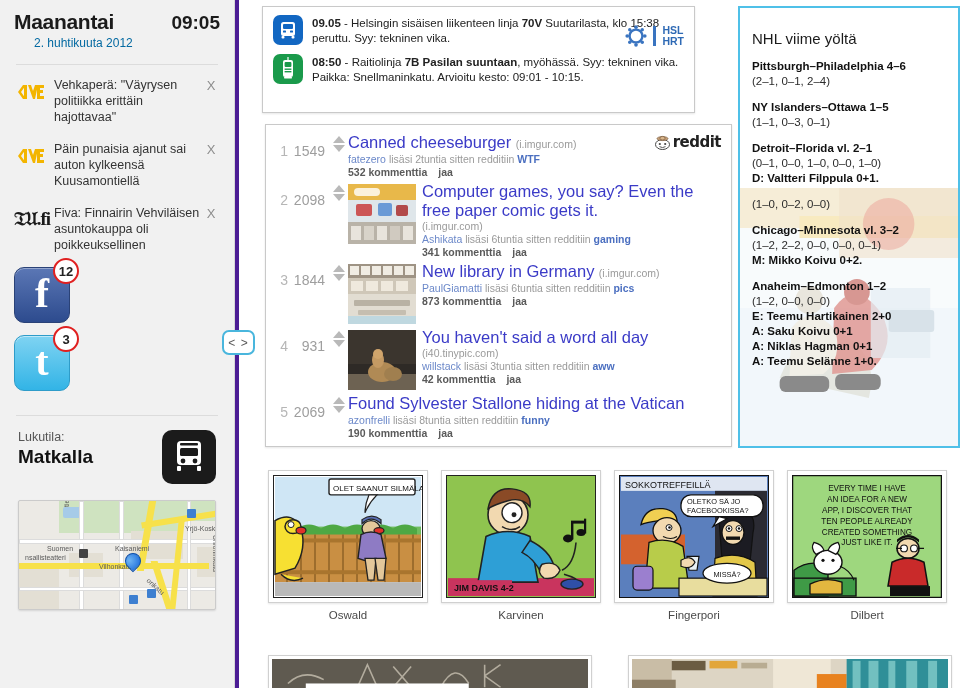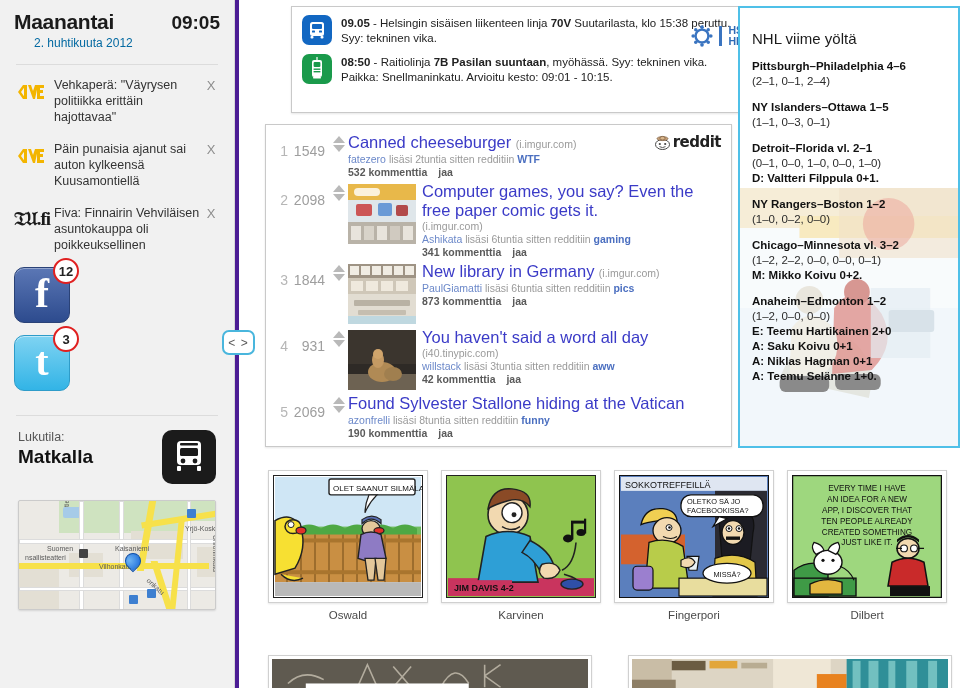--- a/index.html
+++ b/index.html
@@ -165,23 +165,22 @@
     position: absolute; left: 262px; top: 0;
     width: 706px; height: 688px;
   }
   .panel {
     background: #fff; border: 1px solid #c9c9c9;
     box-shadow: 0 1px 2px rgba(0,0,0,.10);
   }
 
   
   #alerts {
-    position: absolute; left: 0; top: 6px; width: 470px; height: 107px;
+    position: absolute; left: 0; top: 6px; width: 433px; height: 107px;
     padding: 8px 10px;
-    margin-left: 29px;
   }
   .alert-row { display: flex; align-items: flex-start; margin-bottom: 8px; }
   .alert-tile {
     width: 30px; min-width:30px; height: 30px; border-radius: 7px;
     margin-right: 9px; position: relative;
   }
   .tile-bus { background: #1267c2; }
   .tile-tram { background: #1a9a4b; }
   .alert-text {
     font-size: 11.5px; line-height: 15px; color: #222; flex:1; padding-top:1px;
@@ -700,21 +699,20 @@
           <div class="game-periods">(1–1, 0–3, 0–1)</div>
         </div>
 
         <div class="game">
           <div class="game-line">Detroit–Florida vl. 2–1</div>
           <div class="game-periods">(0–1, 0–0, 1–0, 0–0, 1–0)</div>
           <div class="game-player">D: Valtteri Filppula 0+1.</div>
         </div>
 
         <div class="game">
-          <div class="game-line">NY Rangers–Boston 1–2</div>
           <div class="game-periods">(1–0, 0–2, 0–0)</div>
         </div>
 
         <div class="game">
           <div class="game-line">Chicago–Minnesota vl. 3–2</div>
           <div class="game-periods">(1–2, 2–2, 0–0, 0–0, 0–1)</div>
           <div class="game-player">M: Mikko Koivu 0+2.</div>
         </div>
 
         <div class="game">

